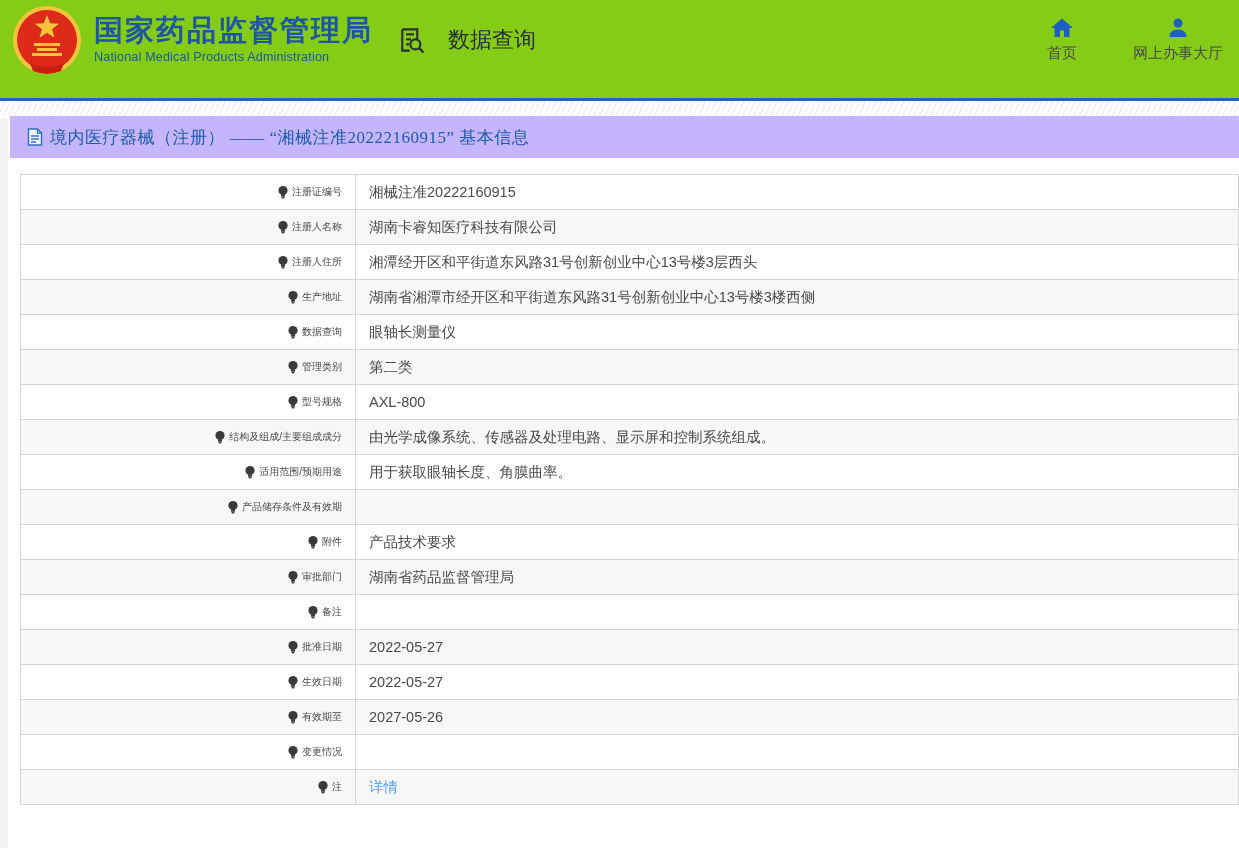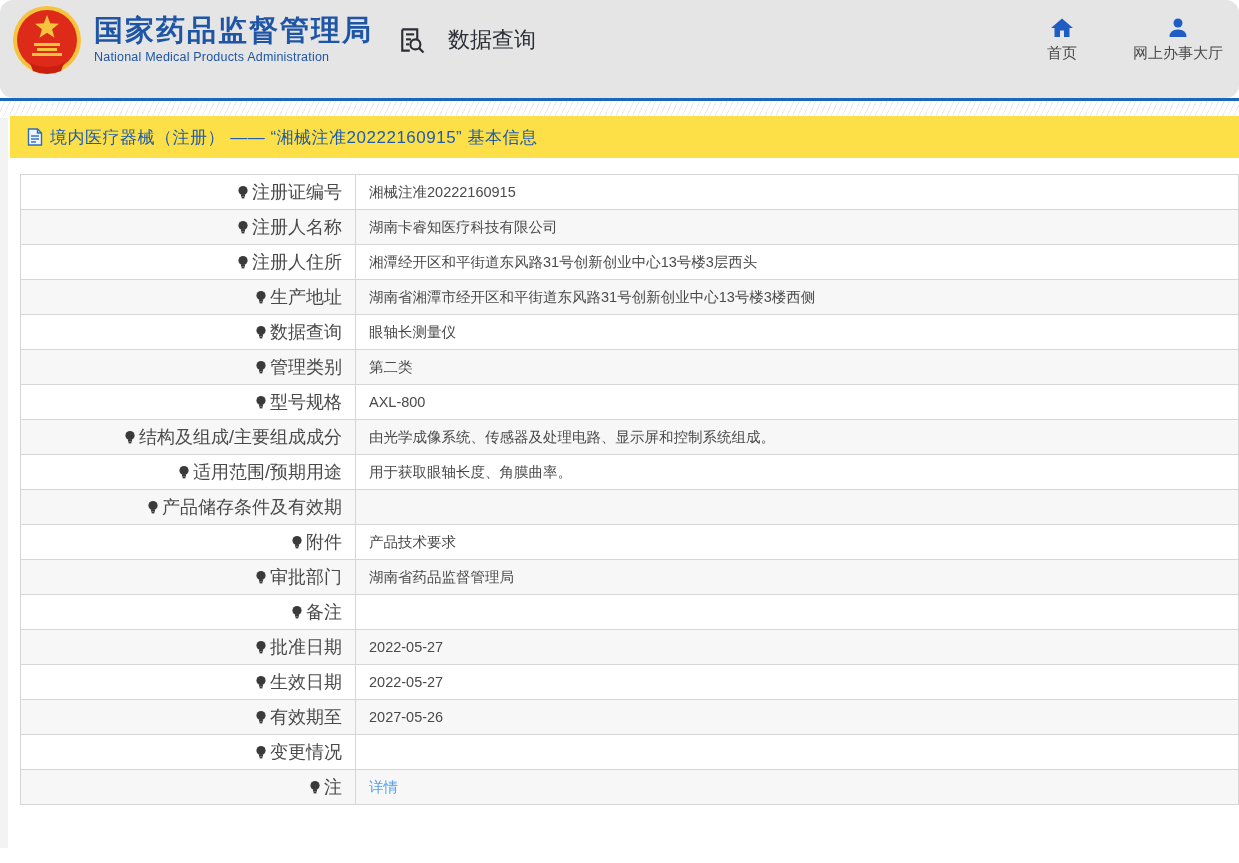--- a/index.html
+++ b/index.html
@@ -1,20 +1,20 @@
 <!DOCTYPE html>
 <html><head>
 <meta charset="utf-8">
 <style>
   * { margin:0; padding:0; box-sizing:border-box; }
   html,body { width:1239px; height:863px; overflow:hidden; background:#fff;
               font-family:"Liberation Sans","DejaVu Sans",sans-serif; }
 
   
-  .header { position:relative; height:98px; background:#e5e5e5;border-radius:13px; }
+  .header { position:relative; height:98px; background:#84cc16; }
   .brand { position:absolute; left:12px; top:5px; display:flex; align-items:flex-start; cursor:pointer; }
   .emblem { width:70px; height:72px; flex:0 0 auto; }
   .brand-text { margin-left:12px; padding-top:10px; }
   .brand-cn { font-size:29px; font-weight:bold; color:#1e55a5; letter-spacing:2px; line-height:1.1; }
   .brand-en { font-size:12.5px; color:#1e55a5; margin-top:3px; letter-spacing:0.2px; }
 
   .dq { position:absolute; left:396px; top:25px; display:flex; align-items:center; gap:22px;
         color:#2b2e34; font-size:22px; cursor:pointer; }
   .dq svg { display:block; }
 
@@ -22,30 +22,30 @@
   .nav-item { display:flex; flex-direction:column; align-items:center; gap:4px;
               font-size:15px; color:#4a4a4a; cursor:pointer; white-space:nowrap; }
 
   .blue-line { height:3px; background:#1a66b8; }
   .stripes { height:15px;
      background:repeating-linear-gradient(115deg,#ffffff 0px,#ffffff 4px,#ececec 4px,#ececec 5px); }
 
   
   .left-strip { position:absolute; left:0; top:118px; width:8px; height:730px; background:#f3f3f4; }
 
-  .titlebar { margin-left:10px; height:42px; background:#fde047; display:flex; align-items:center;
-              padding-left:17px; gap:7px; }
+  .titlebar { margin-left:10px; height:42px; background:#c4b5fd; display:flex; align-items:center;
+              padding-left:17px; gap:7px;font-family:Liberation Serif, serif; }
   .titlebar .ttl { color:#1f5cad; font-size:17px; letter-spacing:0.5px; }
 
   .dtable { margin:16px 0 0 20px; width:1219px; border:1px solid #d6d6d6; border-bottom:none; }
   .trow { display:flex; height:35px; border-bottom:1px solid #d6d6d6; background:#fff; }
   .trow:nth-child(even) { background:#f7f7f7; }
   .tlabel { width:335px; flex:0 0 335px; border-right:1px solid #d6d6d6;
             display:flex; align-items:center; justify-content:flex-end; gap:3px;
-            padding-right:13px; color:#4a4a4a; font-size:18px; }
+            padding-right:13px; color:#4a4a4a; font-size:10px; }
   .tvalue { flex:1; display:flex; align-items:center; padding-left:13px;
             color:#4a4a4a; font-size:14.5px; overflow:hidden; white-space:nowrap; }
   .detail-link { color:#55a0ea; text-decoration:none; cursor:pointer; }
   .bulb { display:inline-flex; align-items:center; }
 </style>
 </head>
 <body>
 
 <div class="header">
 

